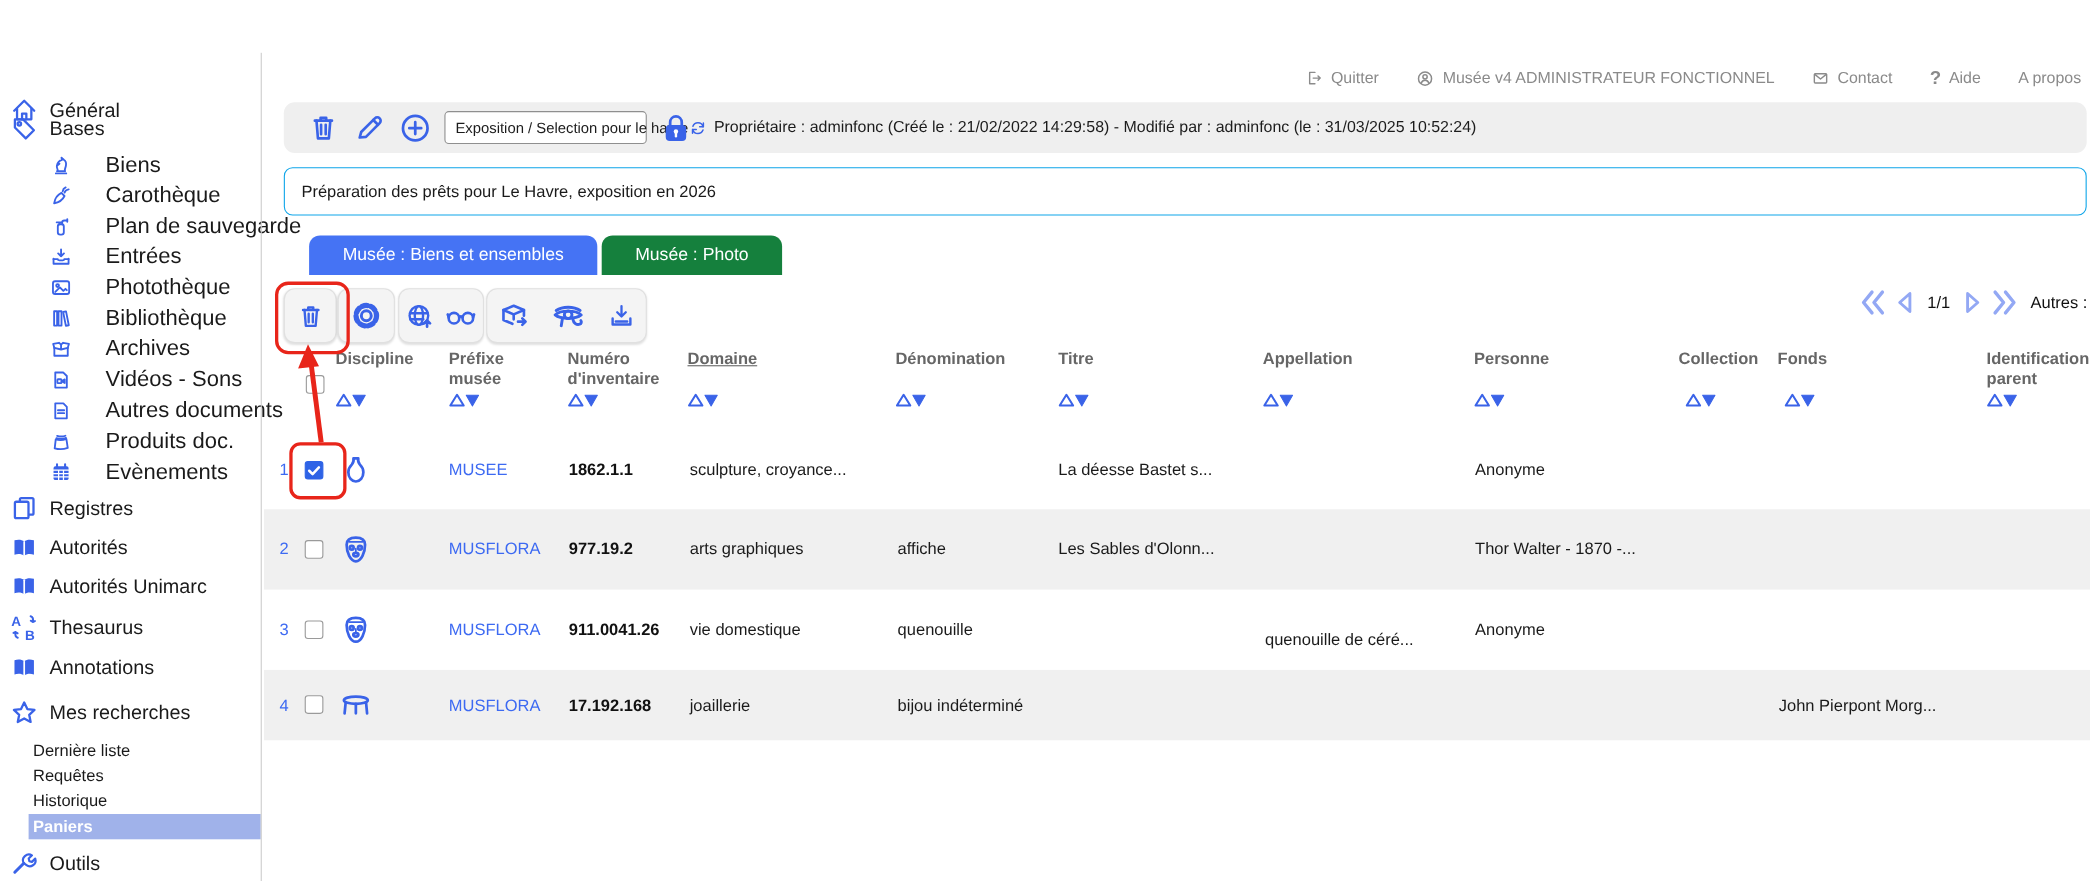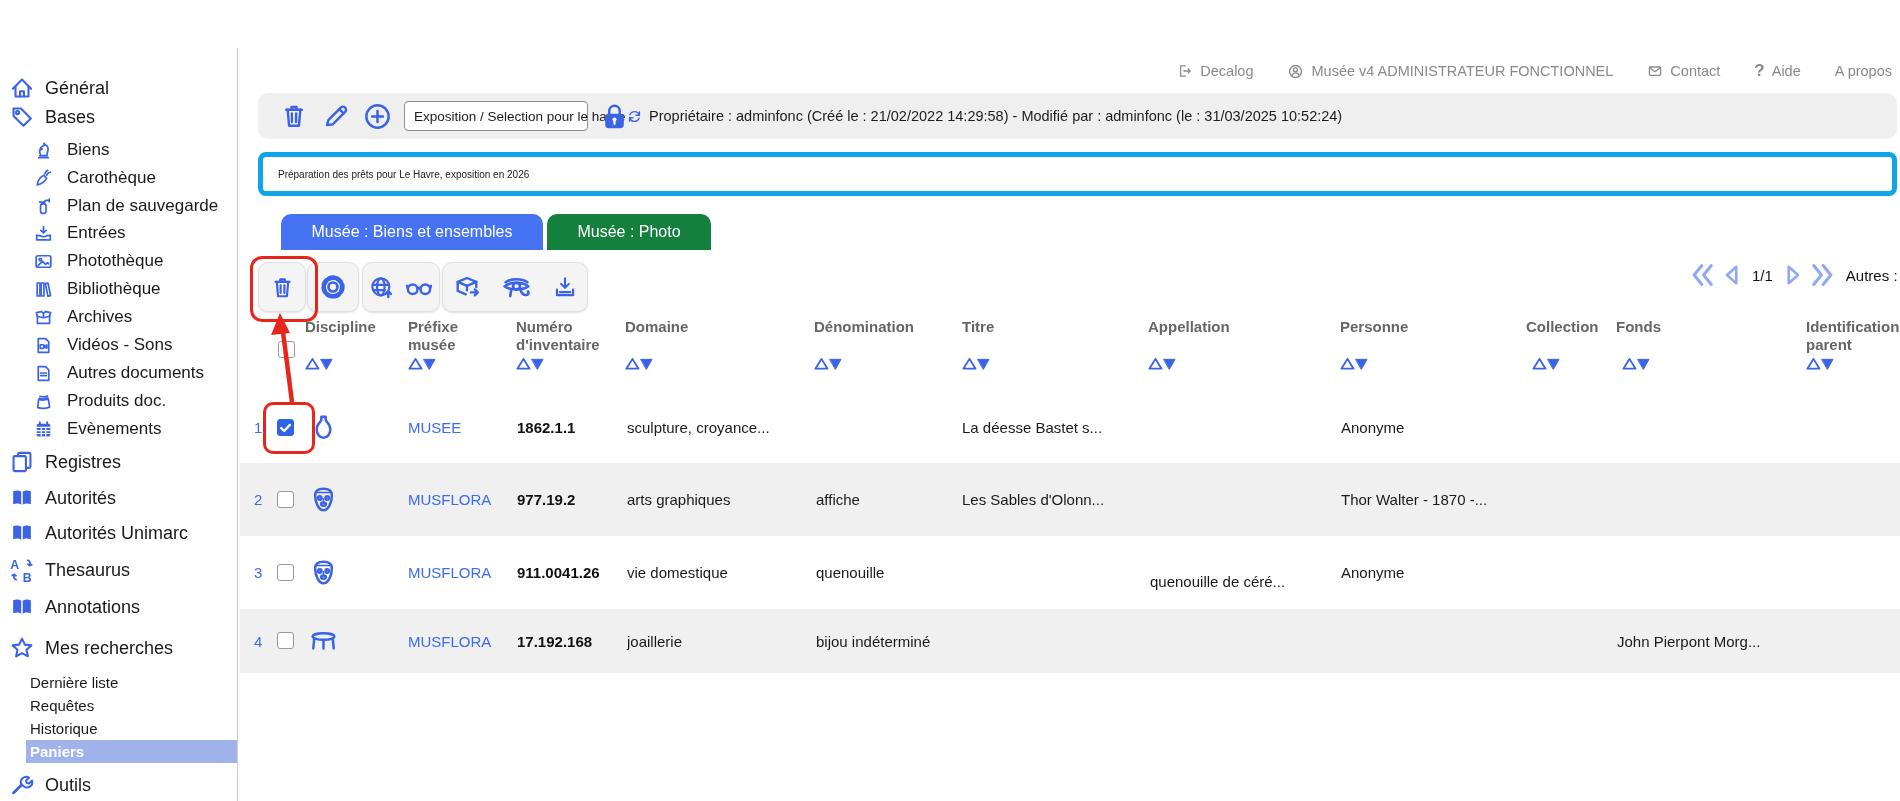--- a/index.html
+++ b/index.html
@@ -21,21 +21,21 @@
   #session svg{stroke:#8b8b8b;}
   .qmark{font-size:17px;font-weight:bold;}
 
   
   #toolbar{left:258px;top:93px;width:1639px;height:46px;background:#efefef;border-radius:10px;display:flex;align-items:center;gap:11px;padding-left:20px;box-sizing:border-box;}
   .tb-icon{width:31px;height:31px;display:flex;align-items:center;justify-content:center;cursor:pointer;}
   #basket-select{width:184px;height:30px;background:#fff;border:1px solid #8f8f8f;border-radius:4px;display:flex;align-items:center;justify-content:space-between;padding:0 7px 0 9px;box-sizing:border-box;font-size:13.5px;color:#1c1c1c;cursor:pointer;white-space:nowrap;}
   #meta-text{font-size:14.5px;color:#1c1c1c;margin-left:8px;white-space:nowrap;}
 
   
-  #descbox{left:258px;top:152px;width:1639px;height:44px;background:#fff;border:5px solid #0ea5e9;border-radius:8px;display:flex;align-items:center;padding-left:15px;box-sizing:border-box;font-size:10px;color:#1a1a1a;}
+  #descbox{left:258px;top:152px;width:1639px;height:44px;background:#fff;border:1px solid #0ea5e9;border-radius:8px;display:flex;align-items:center;padding-left:15px;box-sizing:border-box;font-size:15px;color:#1a1a1a;}
 
   
   .tab{top:214px;height:36px;border-radius:10px 10px 0 0;display:flex;align-items:center;justify-content:center;color:#fff;font-size:16px;cursor:pointer;}
   #tab0{left:281px;width:262px;background:#4573f4;}
   #tab1{left:547px;width:164px;background:#15803d;}
 
   
   .act-btn{top:262px;height:48px;background:#f4f4f4;border:1px solid #e0e0e0;border-radius:10px;box-shadow:0 1px 2px rgba(0,0,0,.12);display:flex;align-items:center;justify-content:space-around;cursor:pointer;}
 
   
@@ -53,21 +53,21 @@
   .cell.bold{font-weight:bold;color:#111;}
   .cb{width:17px;height:17px;border:1.5px solid #9a9a9a;border-radius:3px;background:#fff;box-sizing:border-box;cursor:pointer;}
   .cb.checked{background:#2e63e6;border-color:#2e63e6;}
 
   
   #sidebar-border{left:237px;top:48px;width:1px;height:753px;background:#ccc;}
   .side-item{display:flex;align-items:center;cursor:pointer;color:#1a1a1a;}
   .side-item .icon{display:flex;align-items:center;justify-content:center;}
   .lvl0{left:8px;height:30px;gap:10px;font-size:18px;}
   .lvl0 .icon{width:27px;height:27px;}
-  .lvl1{left:32px;height:24px;gap:13px;font-size:17px;}
+  .lvl1{left:44px;height:24px;gap:30px;font-size:20px;}
   .lvl1 .icon{width:22px;height:22px;}
   .lvl2{left:26px;width:211px;height:23px;padding-left:4px;font-size:15px;box-sizing:border-box;}
   .lvl2.selected{background:#a0b2ea;color:#fff;font-weight:bold;}
 
   
   .red-box{border:3px solid #e8251a;border-radius:12px;pointer-events:none;}
 </style>
 </head>
 <body>
 
@@ -75,21 +75,21 @@
 
 
   <div id="session" class="abs">
     <span class="sess-item">
         <span class="icon">
           <svg viewBox="0 0 20 20" width="16" height="16" fill="none" stroke="#3a63e8" stroke-width="1.6" stroke-linecap="round" stroke-linejoin="round">
             <path d="M10.5 3.5 H4.5 V16.5 H10.5"></path>
             <path d="M8.5 10 H16.5 M14 7.5 L16.5 10 L14 12.5"></path>
           </svg>
         </span>
-        <span>Decalog</span>
+        <span>Quitter</span>
       </span>
     <span class="sess-item">
         <span class="icon">
           <svg viewBox="0 0 20 20" width="17" height="17" fill="none" stroke="#3a63e8" stroke-width="1.6" stroke-linecap="round" stroke-linejoin="round">
             <circle cx="10" cy="10" r="7"></circle>
             <circle cx="10" cy="8" r="2.3"></circle>
             <path d="M5.8 14.8 C6.6 12.6 8.2 11.6 10 11.6 C11.8 11.6 13.4 12.6 14.2 14.8"></path>
           </svg>
         </span>
         <span>Musée v4 ADMINISTRATEUR FONCTIONNEL</span>
@@ -264,21 +264,21 @@
           <polygon points="17,2.5 29,2.5 23,13" fill="#3a63e8" stroke="#3a63e8" stroke-width="1"></polygon>
         </svg>
       </span>
       <div class="abs hdr" style="left: 516px; width: 96px;">Numéro d'inventaire</div>
       <span class="abs sortpair" style="left: 516px;">
         <svg viewBox="0 0 30 15" width="28" height="14" fill="none" stroke="#3a63e8" stroke-width="1.6" stroke-linecap="round" stroke-linejoin="round">
           <polygon points="8,2 14.5,12.5 1.5,12.5" fill="#fff" stroke="#3a63e8" stroke-width="2"></polygon>
           <polygon points="17,2.5 29,2.5 23,13" fill="#3a63e8" stroke="#3a63e8" stroke-width="1"></polygon>
         </svg>
       </span>
-      <div class="abs hdr" style="left: 625px; width: 95px;">Domaine</div>
+      <div class="abs hdr" style="left: 625px; width: 95px; text-decoration: underline;">Domaine</div>
       <span class="abs sortpair" style="left: 625px;">
         <svg viewBox="0 0 30 15" width="28" height="14" fill="none" stroke="#3a63e8" stroke-width="1.6" stroke-linecap="round" stroke-linejoin="round">
           <polygon points="8,2 14.5,12.5 1.5,12.5" fill="#fff" stroke="#3a63e8" stroke-width="2"></polygon>
           <polygon points="17,2.5 29,2.5 23,13" fill="#3a63e8" stroke="#3a63e8" stroke-width="1"></polygon>
         </svg>
       </span>
       <div class="abs hdr" style="left: 814px; width: 125px;">Dénomination</div>
       <span class="abs sortpair" style="left: 814px;">
         <svg viewBox="0 0 30 15" width="28" height="14" fill="none" stroke="#3a63e8" stroke-width="1.6" stroke-linecap="round" stroke-linejoin="round">
           <polygon points="8,2 14.5,12.5 1.5,12.5" fill="#fff" stroke="#3a63e8" stroke-width="2"></polygon>
@@ -389,21 +389,21 @@
         </svg>
       </span>
       <div class="abs cell link" style="left: 408px; top: 609px; height: 64px; width: 100px;">MUSFLORA</div>
       <div class="abs cell bold" style="left: 517px; top: 609px; height: 64px; width: 105px;">17.192.168</div>
       <div class="abs cell" style="left: 627px; top: 609px; height: 64px; width: 180px;">joaillerie</div>
       <div class="abs cell" style="left: 816px; top: 609px; height: 64px; width: 140px;">bijou indéterminé</div>
       <div class="abs cell" style="left: 1617px; top: 609px; height: 64px; width: 180px;">John Pierpont Morg...</div>
     </div>
 
   <div id="sidebar">
-      <div class="abs side-item lvl0" style="top: 73px; text-align: right;">
+      <div class="abs side-item lvl0" style="top: 85px; text-align: right;">
         <span class="icon">
           <svg viewBox="0 0 20 20" width="26" height="26" fill="none" stroke="#3a63e8" stroke-width="1.6" stroke-linecap="round" stroke-linejoin="round">
             <path d="M3 10.5 L10 3.5 L17 10.5"></path>
             <path d="M5 9 V16.5 H15 V9"></path>
             <path d="M8.5 16.5 V12.5 H11.5 V16.5"></path>
           </svg>
         </span>
         <span>Général</span>
       </div>
       <div class="abs side-item lvl0" style="top: 102px;">

